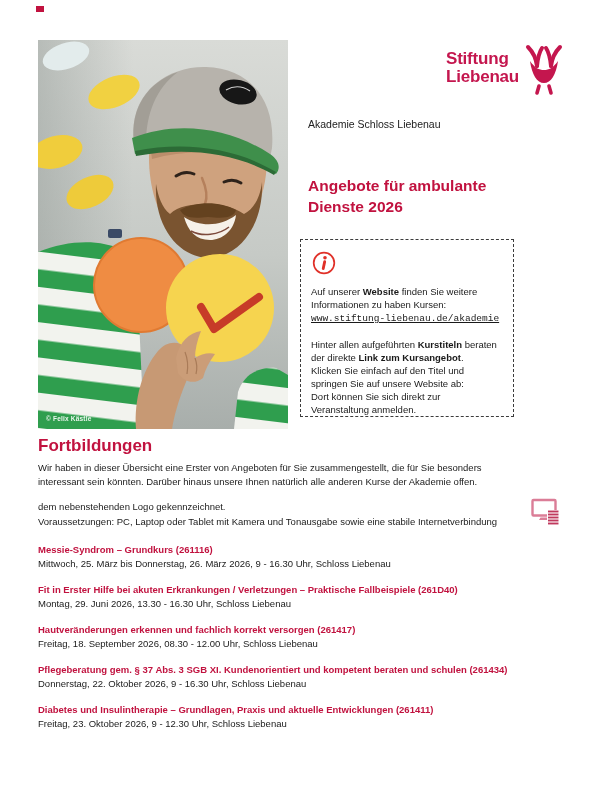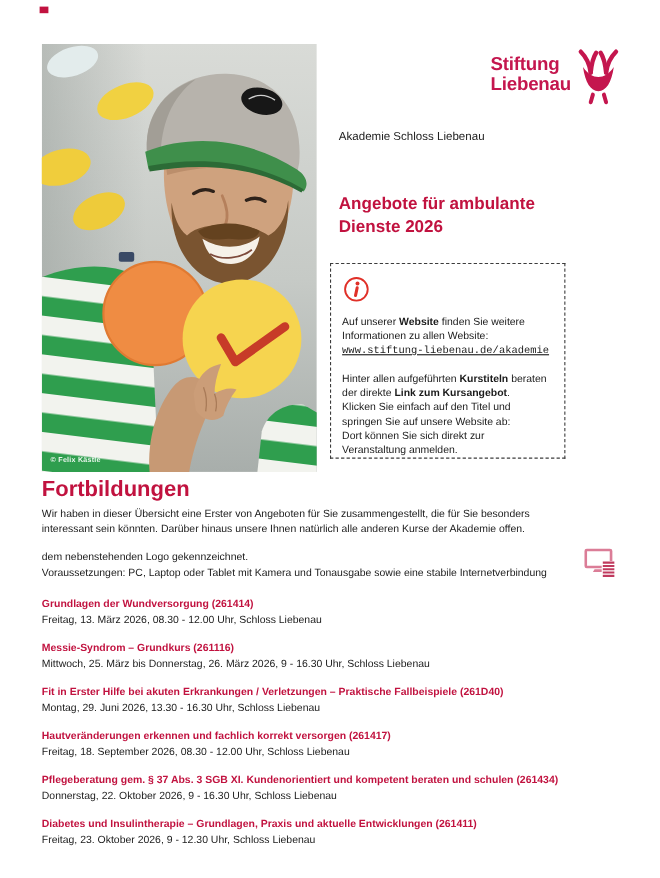--- a/index.html
+++ b/index.html
@@ -36,21 +36,21 @@
     border:1px dashed #3c3c3c;padding:9px 10px 9px 10px;
     font-size:9.5px;line-height:13px;color:#1a1a1a;
   }
   .info-box .info-icon{margin:1px 0 6px 0;}
   .info-box p{margin:0;}
   .info-box .gap{height:13px;}
   .info-link{color:#1a1a1a;text-decoration:underline;cursor:pointer;font-family:Liberation Mono, monospace;}
 
   
   .main{position:absolute;left:38px;top:437px;width:540px;}
-  .section-heading{font-size:20px;line-height:17px;font-weight:bold;color:#c1123f;margin:0 0 7px 0;}
+  .section-heading{font-size:17px;line-height:17px;font-weight:bold;color:#c1123f;margin:0 0 7px 0;}
   .body-text{font-size:9.5px;line-height:14.2px;margin:0;}
   .online-note{margin-top:11px;}
   .elearning-icon{position:absolute;left:531px;top:497px;}
 
   .courses{margin-top:14px;}
   .course{margin-bottom:11.6px;}
   .course-title{
     font-size:9.5px;line-height:14.2px;font-weight:bold;color:#c1123f;
     text-decoration:none;display:block;cursor:pointer;
   }
@@ -152,21 +152,21 @@
     <div>Dienste 2026</div>
   </div>
 
   <div class="info-box">
     <svg class="info-icon" width="26" height="26" viewBox="0 0 26 26">
       <circle cx="13" cy="13" r="10.3" fill="none" stroke="#e03028" stroke-width="1.7"></circle>
       <circle cx="14" cy="7.8" r="1.8" fill="#e03028"></circle>
       <path d="M13.7 11.6 L12.2 18.6" stroke="#e03028" stroke-width="2.8" stroke-linecap="round"></path>
     </svg>
     <p><span>Auf unserer </span><b>Website</b><span> finden Sie weitere</span><br>
-      <span>Informationen zu allen Website:</span><br>
+      <span>Informationen zu haben Kursen:</span><br>
       <span class="info-link">www.stiftung-liebenau.de/akademie</span>
     </p>
     <div class="gap"></div>
     <p><span>Hinter allen aufgeführten </span><b>Kurstiteln</b><span> beraten</span><br>
       <span>der direkte </span><b>Link zum Kursangebot</b><span>.</span><br>
       <span>Klicken Sie einfach auf den Titel und</span><br>
       <span>springen Sie auf unsere Website ab:</span><br>
       <span>Dort können Sie sich direkt zur</span><br>
       <span>Veranstaltung anmelden.</span>
     </p>
@@ -193,24 +193,20 @@
       <span style="display:block">interessant sein könnten. Darüber hinaus unsere Ihnen natürlich alle anderen Kurse der Akademie offen.</span>
     </p>
 
     <p class="body-text online-note">
       <span style="display:block">dem nebenstehenden Logo gekennzeichnet.</span>
       <span style="display:block">Voraussetzungen: PC, Laptop oder Tablet mit Kamera und Tonausgabe sowie eine stabile Internetverbindung</span>
     </p>
 
     <div class="courses">
       <div class="course">
-        <a class="course-title">Grundlagen der Wundversorgung (261414)</a>
-        <div class="course-details">Freitag, 13. März 2026, 08.30 - 12.00 Uhr, Schloss Liebenau</div>
-      </div>
-      <div class="course">
         <a class="course-title">Messie-Syndrom – Grundkurs (261116)</a>
         <div class="course-details">Mittwoch, 25. März bis Donnerstag, 26. März 2026, 9 - 16.30 Uhr, Schloss Liebenau</div>
       </div>
       <div class="course">
         <a class="course-title">Fit in Erster Hilfe bei akuten Erkrankungen / Verletzungen – Praktische Fallbeispiele (261D40)</a>
         <div class="course-details">Montag, 29. Juni 2026, 13.30 - 16.30 Uhr, Schloss Liebenau</div>
       </div>
       <div class="course">
         <a class="course-title">Hautveränderungen erkennen und fachlich korrekt versorgen (261417)</a>
         <div class="course-details">Freitag, 18. September 2026, 08.30 - 12.00 Uhr, Schloss Liebenau</div>

